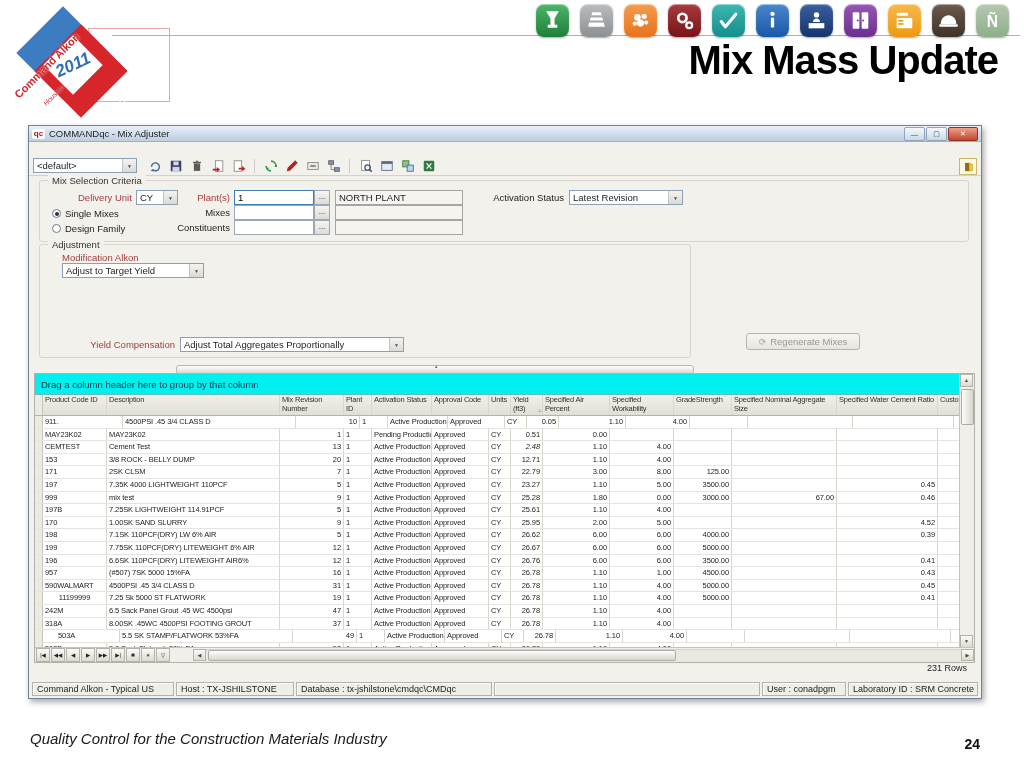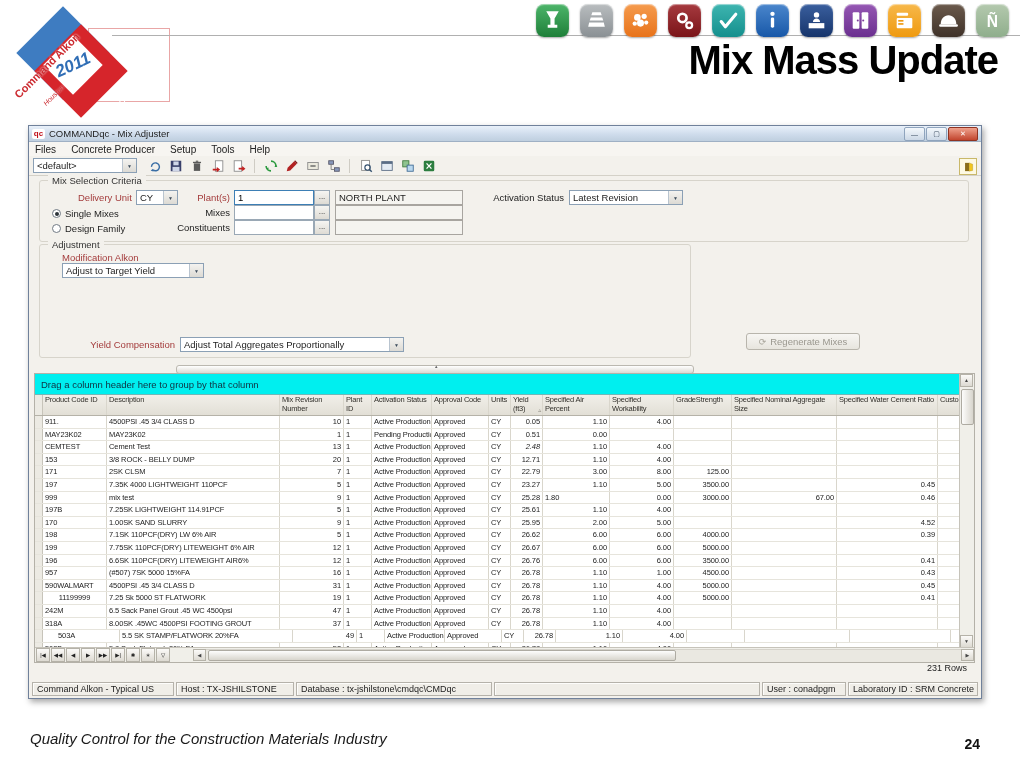--- a/index.html
+++ b/index.html
@@ -218,27 +218,20 @@
     <div class="titlebar">
       <span class="qc-badge">qc</span>
       <span class="win-title">COMMANDqc - Mix Adjuster</span>
       <span class="win-btns">
         <span class="win-btn">—</span>
         <span class="win-btn">▢</span>
         <span class="win-btn close">✕</span>
       </span>
     </div>
 
-    <div class="menubar">
-        <div class="menu-item">Files</div>
-        <div class="menu-item">Concrete Producer</div>
-        <div class="menu-item">Setup</div>
-        <div class="menu-item">Tools</div>
-        <div class="menu-item">Help</div>
-      </div>
 
     <div class="toolbar">
       <div class="combo profile-combo">
         <span>&lt;default&gt;</span>
         <span class="arr"></span>
       </div>
       <div class="tb-groups">
           <div class="tb-btn">
             <svg viewBox="0 0 16 16">
               <path d="M4 9a4.5 4.5 0 1 1 1.6 3.4" fill="none" stroke="#3a6ea5" stroke-width="1.6"></path>
@@ -405,21 +398,21 @@
           <div class="gcell ghead" style="width: 67px;">Specified Air Percent</div>
           <div class="gcell ghead" style="width: 64px;">Specified Workability</div>
           <div class="gcell ghead" style="width: 58px;">GradeStrength</div>
           <div class="gcell ghead" style="width: 105px;">Specified Nominal Aggregate Size</div>
           <div class="gcell ghead" style="width: 101px;">Specified Water Cement Ratio</div>
           <div class="gcell ghead" style="width: 22px;">Customer</div>
         </div>
       <div class="grid-body">
           <div class="grow">
             <div class="gcell gind" style="width: 8px;"></div>
-            <div class="gcell" style="width: 64px; text-align: left;">911.</div>
+            <div class="gcell" style="width: 80px; text-align: left;">911.</div>
             <div class="gcell" style="width: 173px; text-align: left;">4500PSI .45 3/4 CLASS D</div>
             <div class="gcell" style="width: 64px; text-align: right;">10</div>
             <div class="gcell" style="width: 28px; text-align: left;">1</div>
             <div class="gcell" style="width: 60px; text-align: left;">Active Production</div>
             <div class="gcell" style="width: 57px; text-align: left;">Approved</div>
             <div class="gcell" style="width: 22px; text-align: left;">CY</div>
             <div class="gcell" style="width: 32px; text-align: right;">0.05</div>
             <div class="gcell" style="width: 67px; text-align: right;">1.10</div>
             <div class="gcell" style="width: 64px; text-align: right;">4.00</div>
             <div class="gcell" style="width: 58px; text-align: right;"></div>
@@ -515,21 +508,21 @@
           <div class="grow">
             <div class="gcell gind" style="width: 8px;"></div>
             <div class="gcell" style="width: 64px; text-align: left;">999</div>
             <div class="gcell" style="width: 173px; text-align: left;">mix test</div>
             <div class="gcell" style="width: 64px; text-align: right;">9</div>
             <div class="gcell" style="width: 28px; text-align: left;">1</div>
             <div class="gcell" style="width: 60px; text-align: left;">Active Production</div>
             <div class="gcell" style="width: 57px; text-align: left;">Approved</div>
             <div class="gcell" style="width: 22px; text-align: left;">CY</div>
             <div class="gcell" style="width: 32px; text-align: right;">25.28</div>
-            <div class="gcell" style="width: 67px; text-align: left;">1.80</div>
+            <div class="gcell" style="width: 67px; text-align: right;">1.80</div>
             <div class="gcell" style="width: 64px; text-align: right;">0.00</div>
             <div class="gcell" style="width: 58px; text-align: right;">3000.00</div>
             <div class="gcell" style="width: 105px; text-align: right;">67.00</div>
             <div class="gcell" style="width: 101px; text-align: right;">0.46</div>
             <div class="gcell" style="width: 22px; text-align: left;"></div>
           </div>
           <div class="grow">
             <div class="gcell gind" style="width: 8px;"></div>
             <div class="gcell" style="width: 64px; text-align: left;">197B</div>
             <div class="gcell" style="width: 173px; text-align: left;">7.25SK LIGHTWEIGHT 114.91PCF</div>
@@ -695,21 +688,21 @@
             <div class="gcell" style="width: 67px; text-align: right;">1.10</div>
             <div class="gcell" style="width: 64px; text-align: right;">4.00</div>
             <div class="gcell" style="width: 58px; text-align: right;"></div>
             <div class="gcell" style="width: 105px; text-align: right;"></div>
             <div class="gcell" style="width: 101px; text-align: right;"></div>
             <div class="gcell" style="width: 22px; text-align: left;"></div>
           </div>
           <div class="grow">
             <div class="gcell gind" style="width: 8px;"></div>
             <div class="gcell" style="width: 64px; text-align: left; margin-left: 13px;">503A</div>
-            <div class="gcell" style="width: 173px; text-align: left;">5.5 SK STAMP/FLATWORK 20%FA</div>
+            <div class="gcell" style="width: 173px; text-align: left;">5.5 SK STAMP/FLATWORK 53%FA</div>
             <div class="gcell" style="width: 64px; text-align: right;">49</div>
             <div class="gcell" style="width: 28px; text-align: left;">1</div>
             <div class="gcell" style="width: 60px; text-align: left;">Active Production</div>
             <div class="gcell" style="width: 57px; text-align: left;">Approved</div>
             <div class="gcell" style="width: 22px; text-align: left;">CY</div>
             <div class="gcell" style="width: 32px; text-align: right;">26.78</div>
             <div class="gcell" style="width: 67px; text-align: right;">1.10</div>
             <div class="gcell" style="width: 64px; text-align: right;">4.00</div>
             <div class="gcell" style="width: 58px; text-align: right;"></div>
             <div class="gcell" style="width: 105px; text-align: right;"></div>

